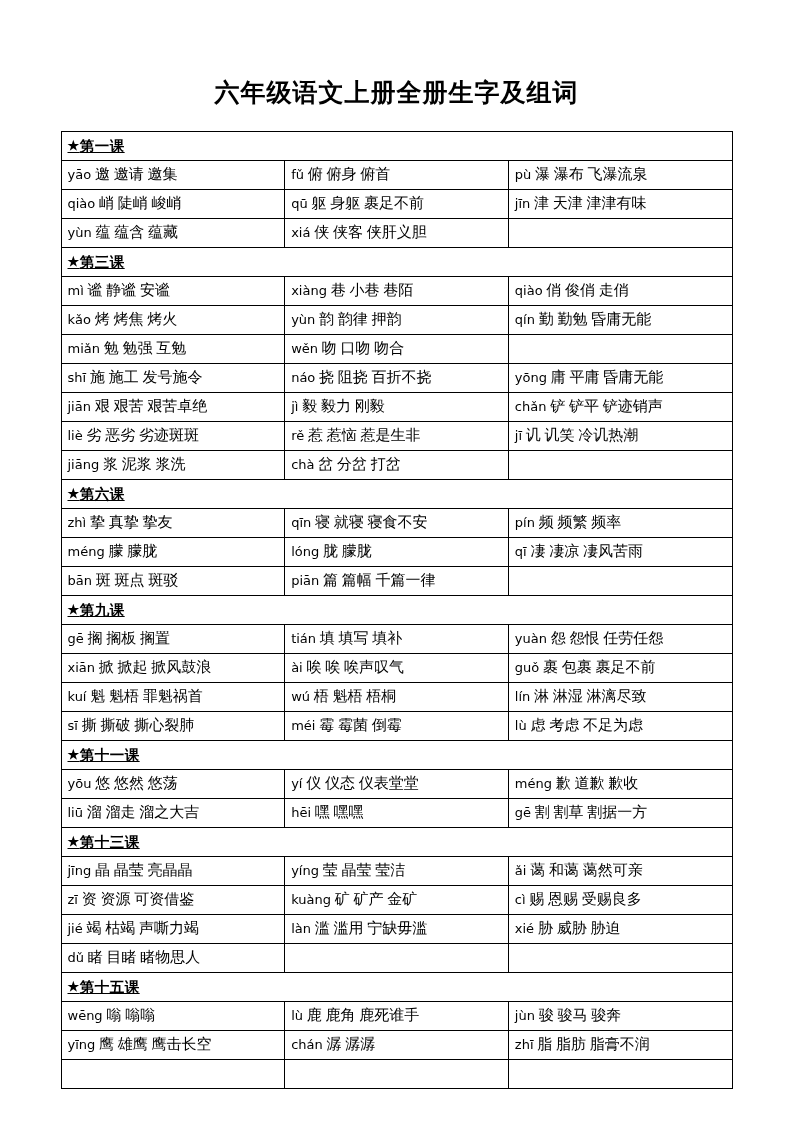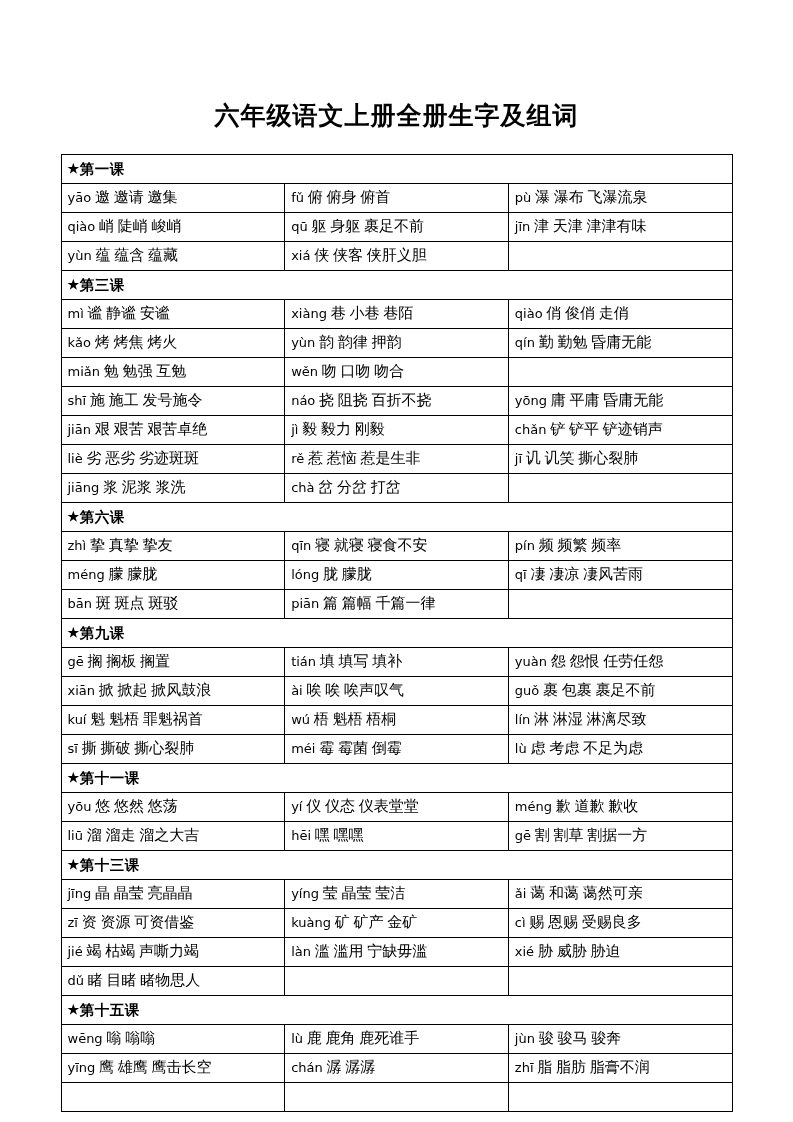--- a/index.html
+++ b/index.html
@@ -10,21 +10,21 @@
   body {
     width: 793px;
     height: 1122px;
     font-family: "Liberation Serif", "DejaVu Serif", serif;
     color: #000000;
   }
   .page {
     width: 793px;
     height: 816px;
     box-sizing: border-box;
-    padding: 81px 60px 0 60px;
+    padding: 58px 60px 0 60px;
     position: relative;
   }
   .doc-title {
     text-align: center;
     font-size: 25px;
     font-weight: bold;
     letter-spacing: 1px;
     margin: 18px 0 22px 0;
     font-family: "Liberation Serif", "DejaVu Serif", serif;
   }
@@ -41,20 +41,21 @@
     font-size: 14.5px;
     line-height: 22px;
     vertical-align: middle;
     white-space: nowrap;
     overflow: hidden;
   }
   td.lesson-head {
     font-weight: bold;
     font-size: 14.5px;
     letter-spacing: 0.5px;
+    text-decoration: underline;
   }
   .star {
     font-size: 13px;
     vertical-align: 1px;
   }
   .py {
     font-family: "DejaVu Sans", sans-serif;
     font-size: 13px;
   }
   .hz {
@@ -113,21 +114,21 @@
           <td><span class="py">yōng</span><span class="hz"> 庸  平庸  昏庸无能</span></td>
         </tr>
         <tr>
           <td><span class="py">jiān</span><span class="hz"> 艰  艰苦  艰苦卓绝</span></td>
           <td><span class="py">jì</span><span class="hz"> 毅  毅力  刚毅</span></td>
           <td><span class="py">chǎn</span><span class="hz"> 铲  铲平  铲迹销声</span></td>
         </tr>
         <tr>
           <td><span class="py">liè</span><span class="hz"> 劣  恶劣  劣迹斑斑</span></td>
           <td><span class="py">rě</span><span class="hz"> 惹  惹恼  惹是生非</span></td>
-          <td><span class="py">jī</span><span class="hz"> 讥  讥笑  撕心裂肺</span></td>
+          <td><span class="py">jī</span><span class="hz"> 讥  讥笑  冷讥热潮</span></td>
         </tr>
         <tr>
           <td><span class="py">jiāng</span><span class="hz"> 浆  泥浆  浆洗</span></td>
           <td><span class="py">chà</span><span class="hz"> 岔  分岔  打岔</span></td>
           <td></td>
         </tr>
         <tr>
           <td class="lesson-head" colspan="3"><span class="star">★</span>第六课</td>
         </tr>
         <tr>

